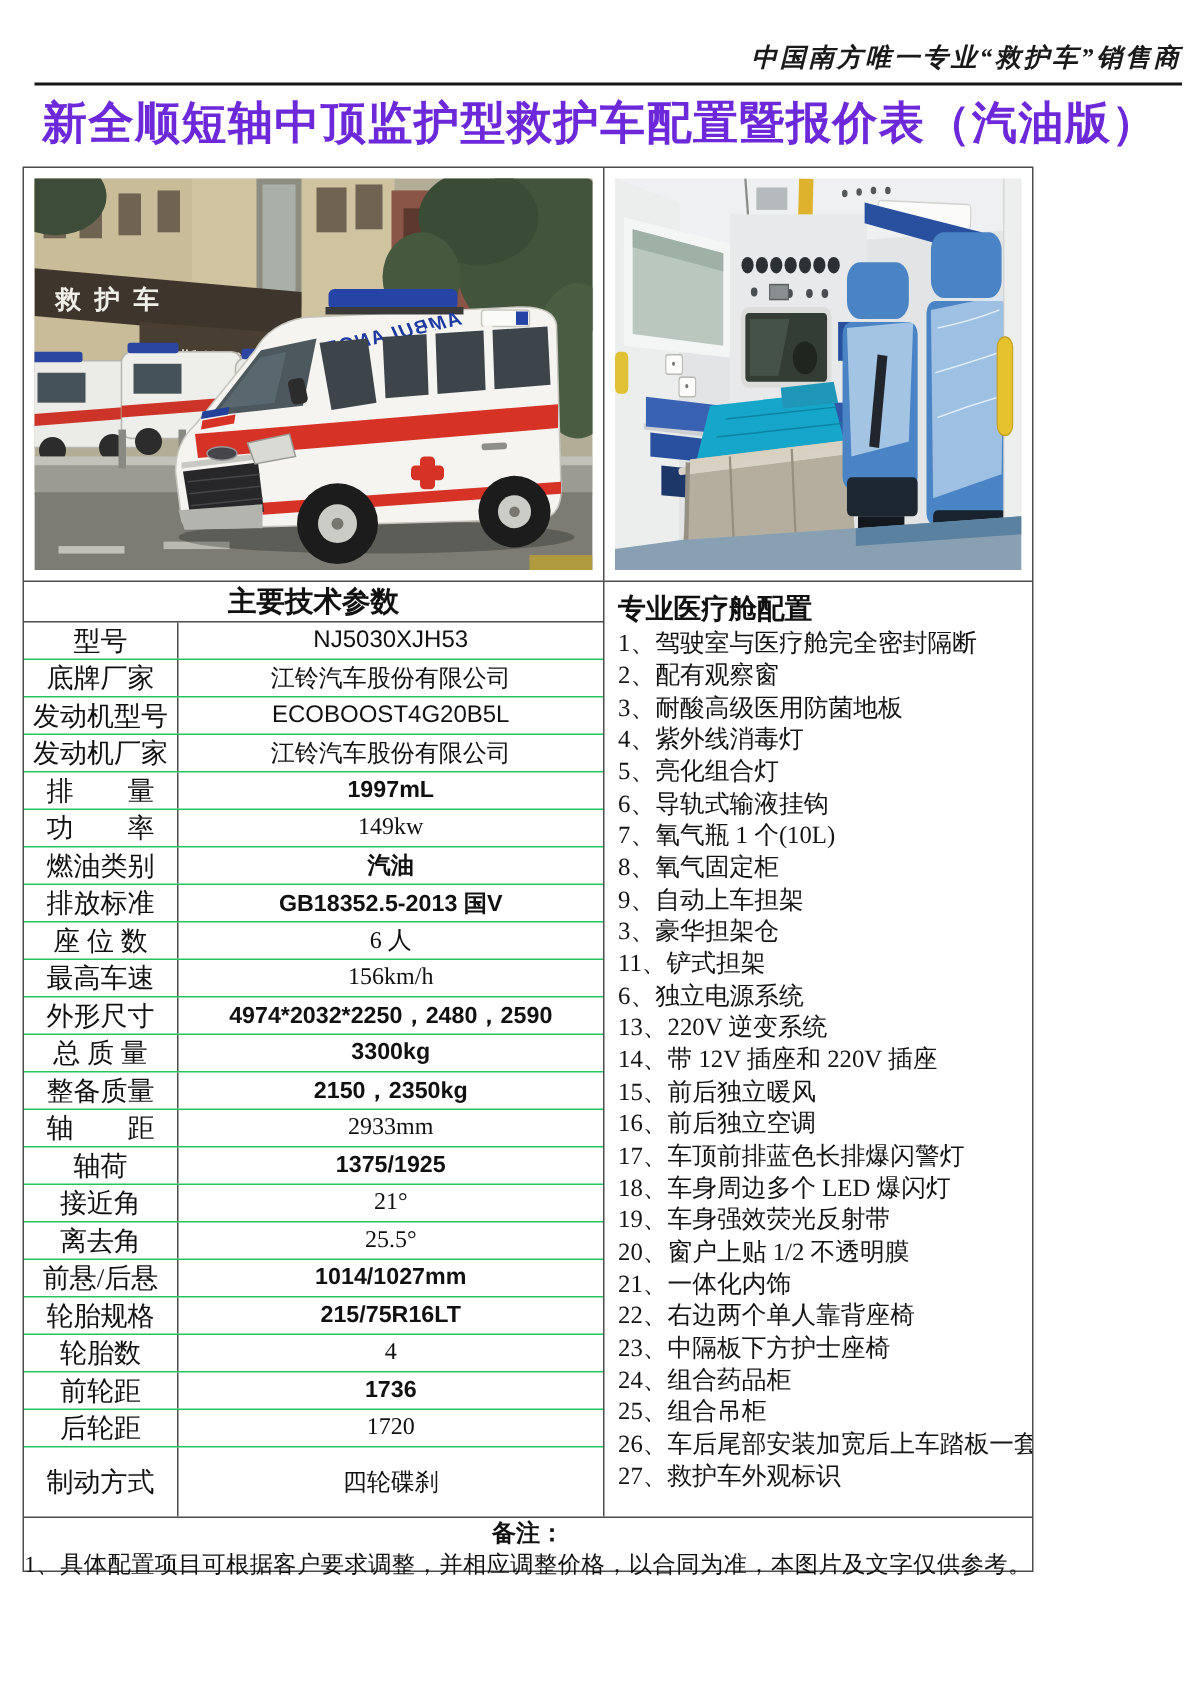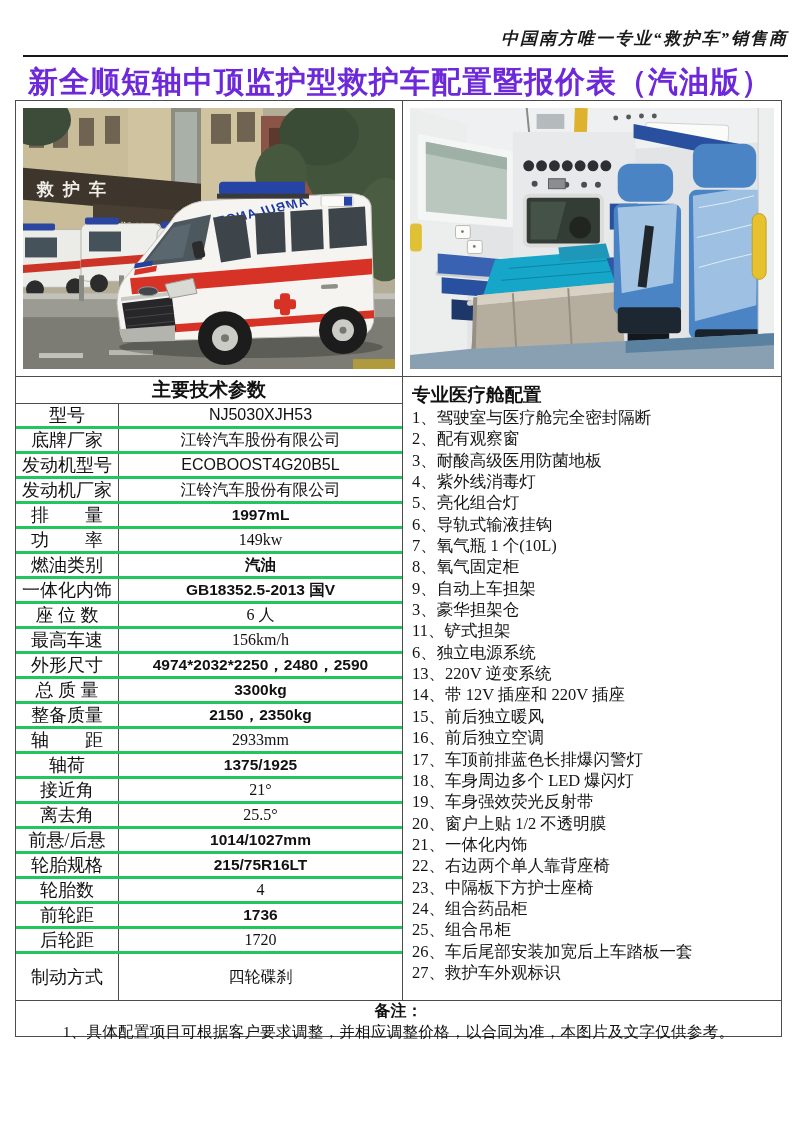--- a/index.html
+++ b/index.html
@@ -17,38 +17,38 @@
     position: absolute; top: 55px; left: 23px; width: 765px; height: 2px;
     background: #161616;
   }
   .doc-title {
     position: absolute; top: 62px; left: 0; width: 100%;
     text-align: center; font-family: "Liberation Sans", sans-serif;
     font-weight: bold; font-size: 30px; letter-spacing: 1px; color: #6d28d9;
     white-space: nowrap;
   }
   .sheet {
-    position: absolute; top: 100px; left: 15px; width: 767px;
+    position: absolute; top: 111px; left: 15px; width: 674px;
     border: 1px solid #4c4c4c; background: #fff;
   }
   .row-photos { display: flex; height: 276px; border-bottom: 1px solid #4c4c4c; }
   .cell-photo { padding: 7px; height: 100%; }
   .cell-photo.left  { width: 387px; border-right: 1px solid #4c4c4c; }
   .cell-photo.right { flex: 1; }
   .cell-photo svg { width: 100%; height: 100%; display: block; }
 
   .row-main { display: flex; height: 624px; border-bottom: 1px solid #4c4c4c; justify-content: space-between; }
   .col-specs { width: 387px; border-right: 1px solid #4c4c4c; display: flex; flex-direction: column; }
   .specs-header {
     height: 27px; border-bottom: 1px solid #4c4c4c;
     display: flex; align-items: center; justify-content: center;
     font-family: "Liberation Sans", sans-serif; font-weight: bold; font-size: 19px;
   }
   .spec-rows { display: flex; flex-direction: column; flex: 1; }
-  .spec-row { display: flex; height: 25px; border-bottom: 3px solid #22c55e; }
+  .spec-row { display: flex; height: 25px; border-bottom: 1px solid #22c55e; }
   .spec-row:last-child { flex: 1; border-bottom: none; }
   .spec-label {
     width: 103px; border-right: 1px solid #4c4c4c;
     display: flex; align-items: center; justify-content: center;
     font-size: 18px; white-space: pre;
   }
   .spec-value {
     flex: 1; display: flex; align-items: center; justify-content: center;
     font-size: 16px; white-space: nowrap;
   }
@@ -303,21 +303,21 @@
             <div class="spec-label">功　　率</div>
             <div class="spec-value">149kw</div>
           </div>
 
           <div class="spec-row">
             <div class="spec-label">燃油类别</div>
             <div class="spec-value vb">汽油</div>
           </div>
 
           <div class="spec-row">
-            <div class="spec-label">一体化内饰</div>
+            <div class="spec-label">排放标准</div>
             <div class="spec-value vb">GB18352.5-2013 国V</div>
           </div>
 
           <div class="spec-row">
             <div class="spec-label">座 位 数</div>
             <div class="spec-value">6 人</div>
           </div>
 
           <div class="spec-row">
             <div class="spec-label">最高车速</div>

